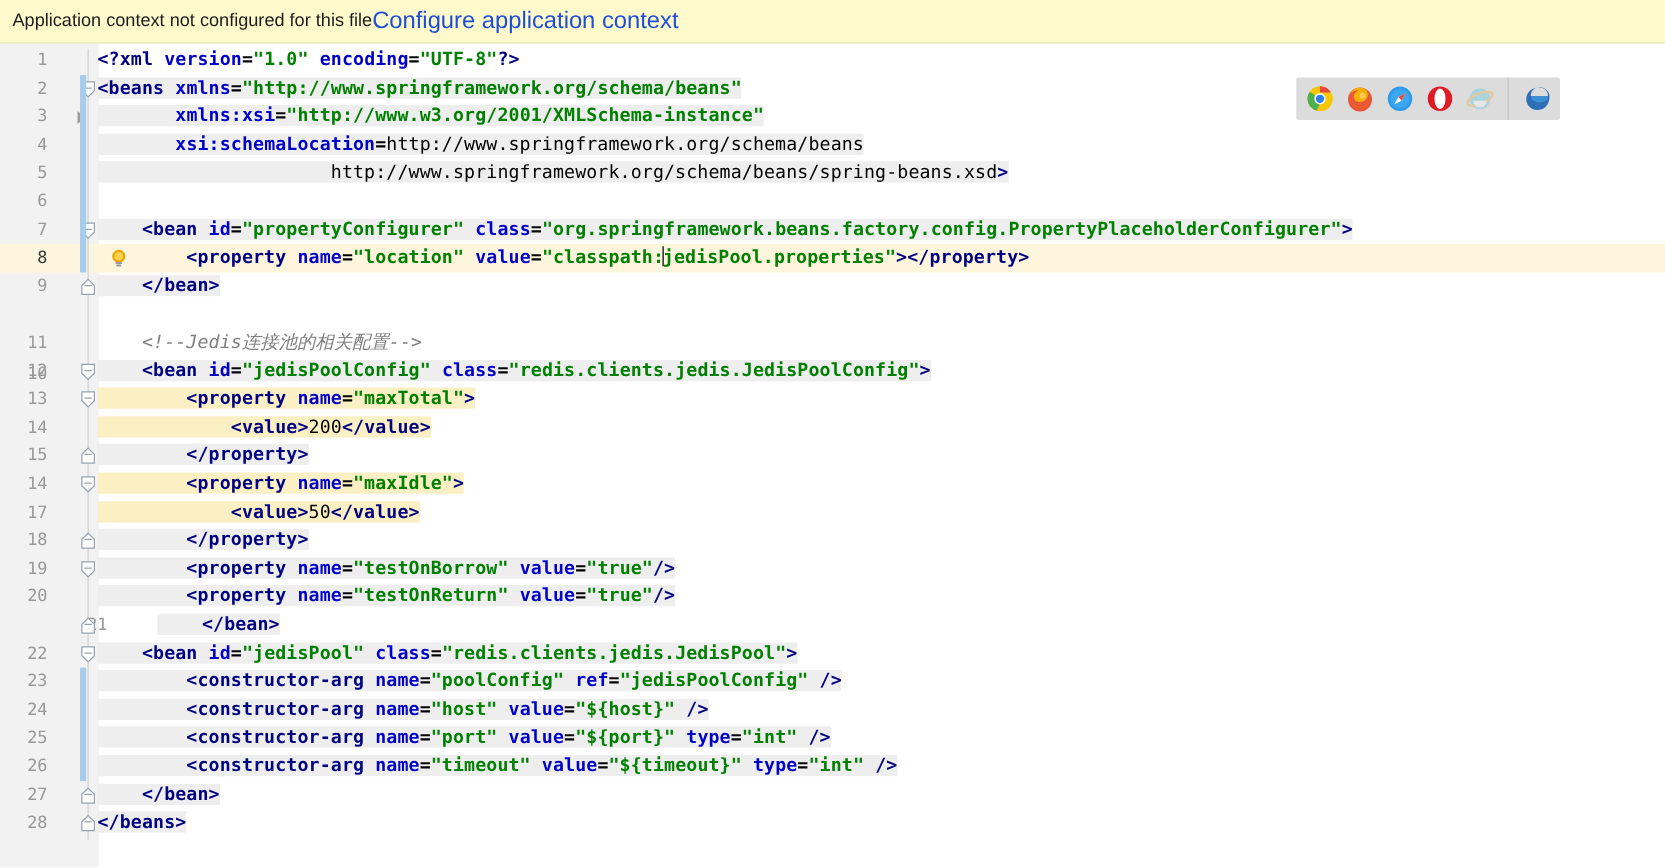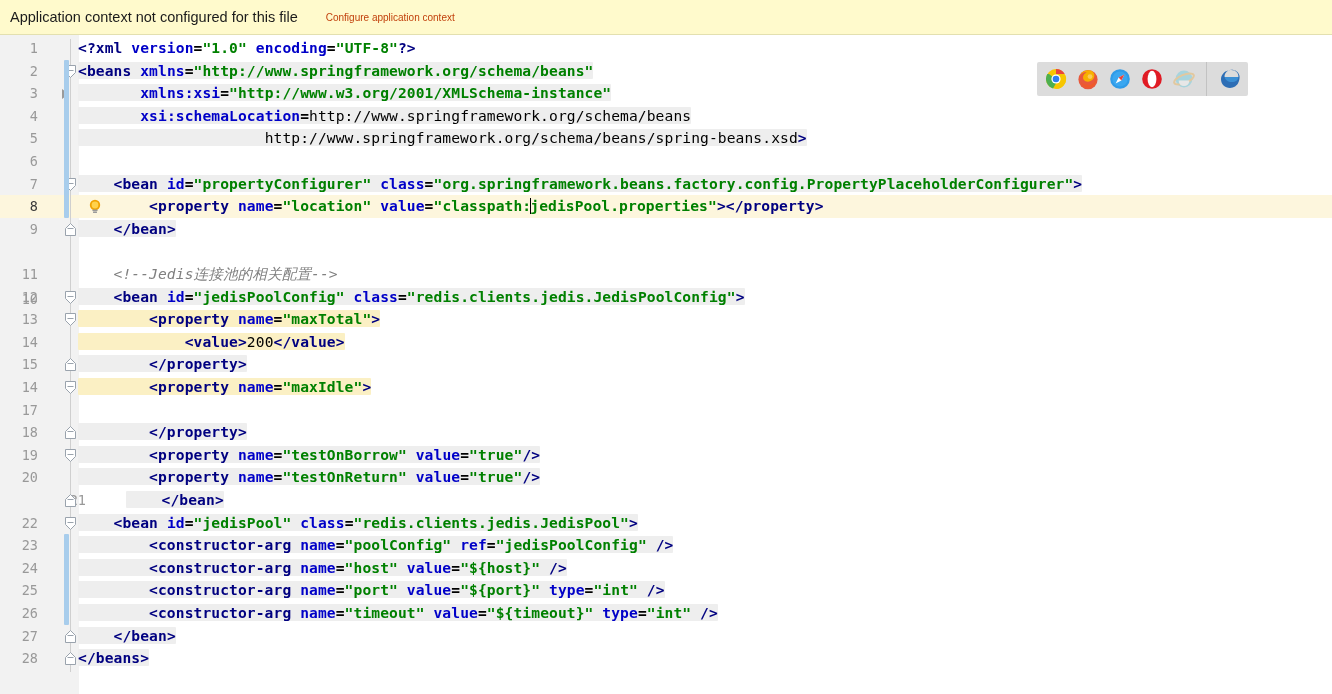--- a/index.html
+++ b/index.html
@@ -28,26 +28,25 @@
     align-items: center;
     justify-content: flex-start;
     padding: 0 8px 0 10px;
   }
   .banner-text {
     font-size: 14.5px;
     color: #1b1b1b;
     white-space: nowrap;
   }
   .banner-link {
-    font-size: 10px;
-    color: #c2410c;
+    font-size: 19px;
+    color: #1d4ed8;
     white-space: nowrap;
     cursor: pointer;
     padding-right: 2px;
-    margin-left: 28px;
   }
 
   
   .editor {
     position: absolute;
     top: 35px; left: 0;
     width: 1332px;
     height: 659px;
     background: #ffffff;
     overflow: hidden;
@@ -275,20 +274,21 @@
       <div class="row" style="top: 318.4px; position: absolute; left: 0px; width: 1332px;">
         <div class="lineno">15</div>
         <div class="code"><span class="hl"><span class="plain">&nbsp;&nbsp;&nbsp;&nbsp;&nbsp;&nbsp;&nbsp;&nbsp;</span><span class="tag">&lt;/property</span><span class="tag">&gt;</span></span></div>
       </div>
       <div class="row" style="top: 341px; position: absolute; left: 0px; width: 1332px;">
         <div class="lineno">14</div>
         <div class="code"><span class="hly"><span class="plain">&nbsp;&nbsp;&nbsp;&nbsp;&nbsp;&nbsp;&nbsp;&nbsp;</span><span class="tag">&lt;property</span>&nbsp;<span class="attr">name</span><span class="plain">=</span><span class="val">"maxIdle"</span><span class="tag">&gt;</span></span></div>
       </div>
       <div class="row" style="top: 363.6px; position: absolute; left: 0px; width: 1084px;">
         <div class="lineno">17</div>
+        <div class="code"><span class="hly"><span class="plain">&nbsp;&nbsp;&nbsp;&nbsp;&nbsp;&nbsp;&nbsp;&nbsp;&nbsp;&nbsp;&nbsp;&nbsp;</span><span class="tag">&lt;value</span><span class="tag">&gt;</span><span class="txt">50</span><span class="tag">&lt;/value</span><span class="tag">&gt;</span></span></div>
       </div>
       <div class="row" style="top: 386.2px; position: absolute; left: 0px; width: 1332px;">
         <div class="lineno">18</div>
         <div class="code"><span class="hl"><span class="plain">&nbsp;&nbsp;&nbsp;&nbsp;&nbsp;&nbsp;&nbsp;&nbsp;</span><span class="tag">&lt;/property</span><span class="tag">&gt;</span></span></div>
       </div>
       <div class="row" style="top: 408.8px; position: absolute; left: 0px; width: 1332px;">
         <div class="lineno">19</div>
         <div class="code"><span class="hl"><span class="plain">&nbsp;&nbsp;&nbsp;&nbsp;&nbsp;&nbsp;&nbsp;&nbsp;</span><span class="tag">&lt;property</span>&nbsp;<span class="attr">name</span><span class="plain">=</span><span class="val">"testOnBorrow"</span>&nbsp;<span class="attr">value</span><span class="plain">=</span><span class="val">"true"</span><span class="tag">/&gt;</span></span></div>
       </div>
       <div class="row" style="top: 431.4px; position: absolute; left: 0px; width: 1332px;">

